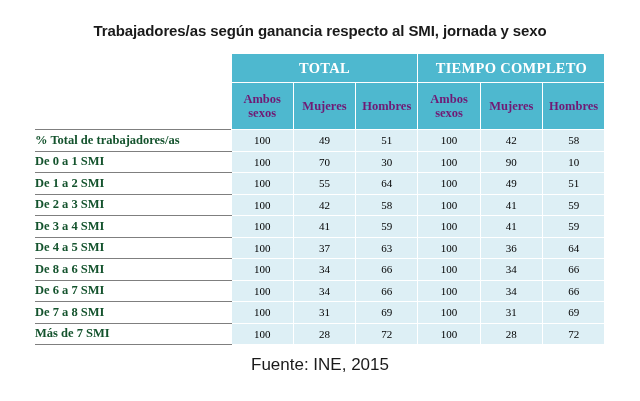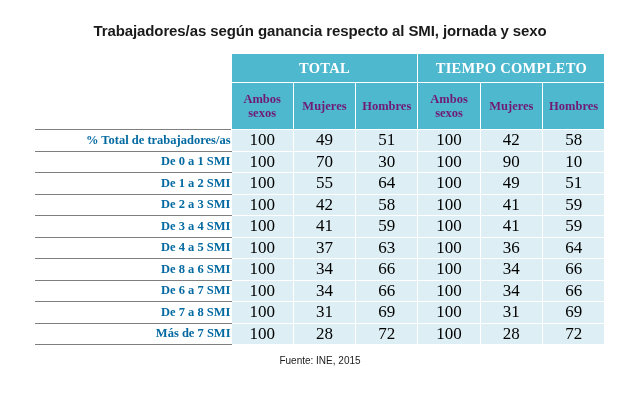--- a/index.html
+++ b/index.html
@@ -68,44 +68,44 @@
     vertical-align: middle;
   }
   .corner-blank {
     background: #ffffff;
     border: none;
   }
   .rowlabel {
     font-family: "Liberation Serif", serif;
     font-weight: bold;
     font-size: 12.5px;
-    color: #0369a1;
-    text-align: right;
+    color: #14532d;
+    text-align: left;
     padding-left: 14px;
     height: 20.5px;
     background: #ffffff;
     border-top: 1px solid #7f7f7f;
     border-bottom: 1px solid #7f7f7f;
     white-space: nowrap;
   }
   .cell {
     font-family: "Liberation Serif", serif;
-    font-size: 17px;
+    font-size: 11px;
     color: #000000;
     text-align: center;
     height: 20.5px;
     background: #ddeff5;
     border: 1px solid #ffffff;
   }
   .w-label { width: 196px; }
   .w-col { width: 62.3px; }
   .source {
     text-align: center;
     font-family: "Liberation Sans", sans-serif;
-    font-size: 10px;
+    font-size: 17px;
     color: #1a1a1a;
     padding-top: 6px;
   }
 </style>
 </head>
 <body>
 
 <div class="page">
 
   <div class="title">Trabajadores/as según ganancia respecto al SMI, jornada y sexo</div>

